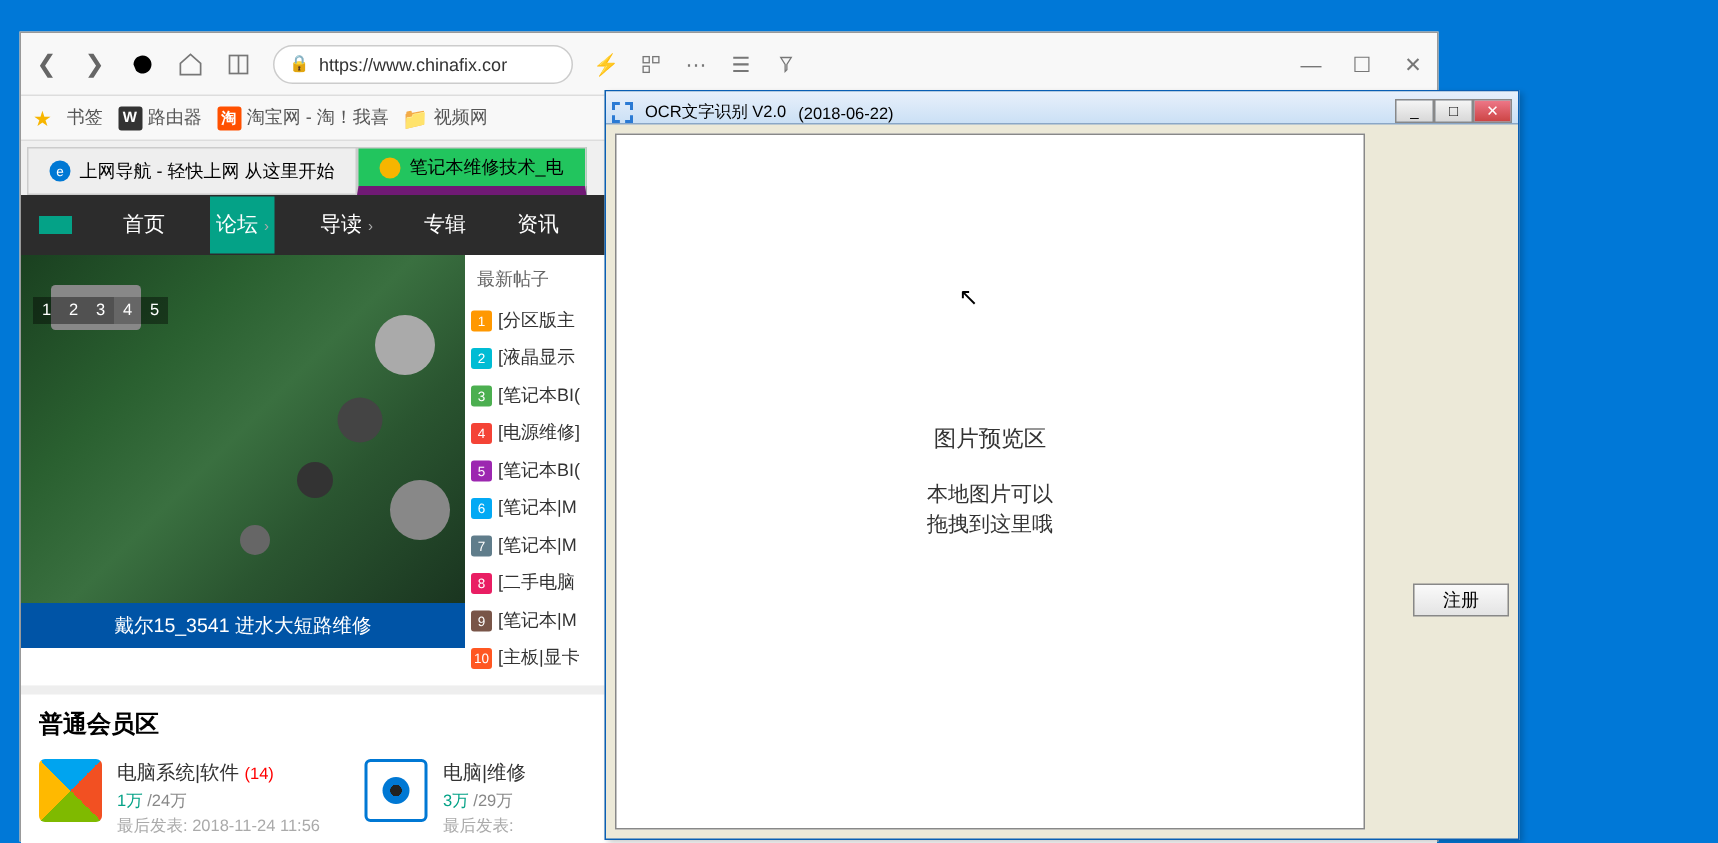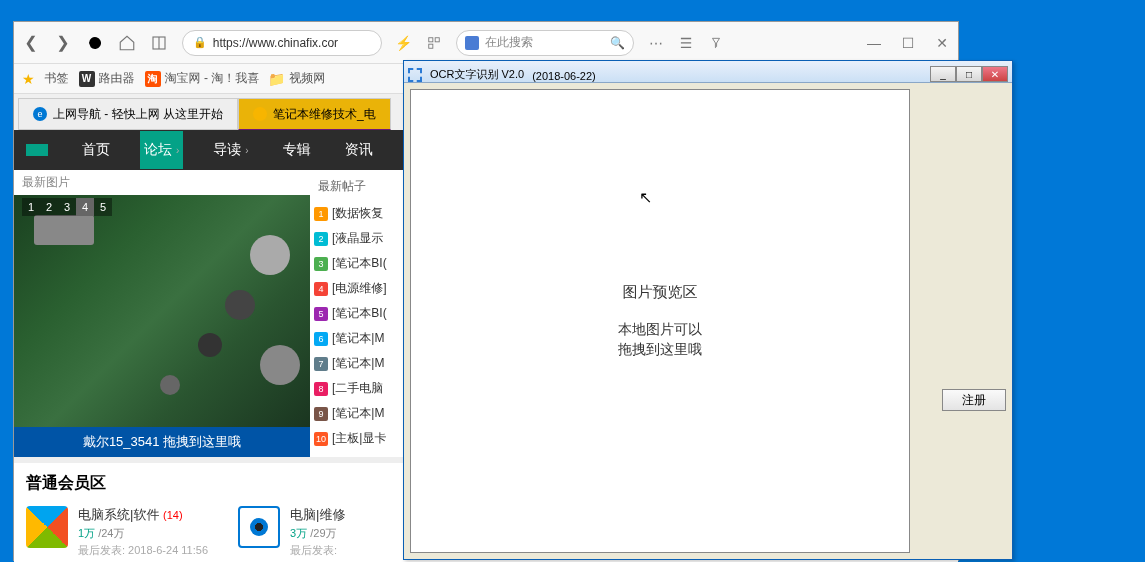--- a/index.html
+++ b/index.html
@@ -24,21 +24,21 @@
 .bm-item { display: flex; align-items: center; gap: 4px; cursor: pointer; }
 .bm-star { color: #f7b500; font-size: 14px; }
 .bm-ico { width: 16px; height: 16px; display: inline-flex; align-items: center; justify-content: center; font-size: 10px; font-weight: bold; border-radius: 2px; }
 .ico-w { background: #333; color: #fff; }
 .ico-tao { background: #ff5000; color: #fff; }
 .ico-fold { color: #f7b500; font-size: 14px; }
 
 
 .tabs { height: 36px; background: #f0f0f0; display: flex; align-items: flex-end; padding-left: 4px; }
 .tab { height: 32px; padding: 0 14px; display: flex; align-items: center; font-size: 12px; border: 1px solid #ccc; background: #eee; cursor: pointer; gap: 6px; }
-.tab.active { background: #eab308; border-bottom: 1px solid #701a75; }
+.tab.active { background: #22c55e; border-bottom: 6px solid #701a75; }
 .tab-ico-e { width: 14px; height: 14px; background: #0078d4; color: #fff; border-radius: 50%; font-size: 9px; display: flex; align-items: center; justify-content: center; }
 .tab-ico-sun { width: 14px; height: 14px; background: #f7b500; border-radius: 50%; }
 
 
 .site-nav { height: 40px; background: #2c2c2c; display: flex; align-items: center; padding: 0 12px; gap: 26px; font-size: 14px; }
 .site-nav a { color: #fff; cursor: pointer; position: relative; padding: 10px 4px; }
 .site-nav a.on { background: #04a287; }
 .site-nav .sep::after { content: '›'; margin-left: 4px; font-size: 10px; color: #aaa; }
 .nav-stat { width: 22px; height: 12px; background: #04a287; margin-right: 4px; }
 
@@ -121,25 +121,20 @@
       <span>https://www.chinafix.cor</span>
     </div>
     <div class="tb-icon">⚡</div>
     <div class="tb-icon">
       <svg viewBox="0 0 24 24">
           <rect x="3" y="3" width="7" height="7"></rect>
           <rect x="14" y="3" width="7" height="7"></rect>
           <rect x="3" y="14" width="7" height="7"></rect>
         </svg>
     </div>
-    <div class="search-bar">
-      <span class="paw"></span>
-      <span>在此搜索</span>
-      <span style="margin-left:auto;color:#aaa">🔍</span>
-    </div>
     <div class="tb-icon">⋯</div>
     <div class="tb-icon">☰</div>
     <div class="tb-icon">
       <svg viewBox="0 0 24 24">
           <path d="M6 4h12l-5 8v6l-2 2v-8z"></path>
         </svg>
     </div>
     <div class="win-btns">
       <div class="tb-icon">—</div>
       <div class="tb-icon">☐</div>
@@ -179,37 +174,36 @@
     <span class="nav-stat"></span>
     <a>首页</a>
     <a class="on sep">论坛</a>
     <a class="sep">导读</a>
     <a>专辑</a>
     <a>资讯</a>
   </div>
 
   <div class="content">
     <div class="left-img">
-      <div class="hdr">最新图片</div>
       <div class="pager">
         <span>1</span>
         <span>2</span>
         <span>3</span>
         <span class="on">4</span>
         <span>5</span>
       </div>
       <div class="board-img"></div>
-      <div class="caption">戴尔15_3541 拖拽到这里哦</div>
+      <div class="caption">戴尔15_3541 进水大短路维修</div>
     </div>
 
     <div class="mid-col">
       <div class="hdr">最新帖子</div>
       <div class="row">
           <span class="badge b1">1</span>
-          <span>[数据恢复</span>
+          <span>[分区版主</span>
         </div>
       <div class="row">
           <span class="badge b2">2</span>
           <span>[液晶显示</span>
         </div>
       <div class="row">
           <span class="badge b3">3</span>
           <span>[笔记本BI(</span>
         </div>
       <div class="row">
@@ -253,21 +247,21 @@
       <div class="card-ico win"></div>
       <div class="card-body">
         <div class="title">
           <span>电脑系统|软件</span>
           <span class="cnt">(14)</span>
         </div>
         <div class="stats">
           <span>1万</span>
           <span class="g">/24万</span>
         </div>
-        <div class="date">最后发表: 2018-6-24 11:56</div>
+        <div class="date">最后发表: 2018-11-24 11:56</div>
       </div>
     </div>
     <div class="card">
       <div class="card-ico cam"></div>
       <div class="card-body">
         <div class="title"><span>电脑|维修</span></div>
         <div class="stats">
           <span>3万</span>
           <span class="g">/29万</span>
         </div>

